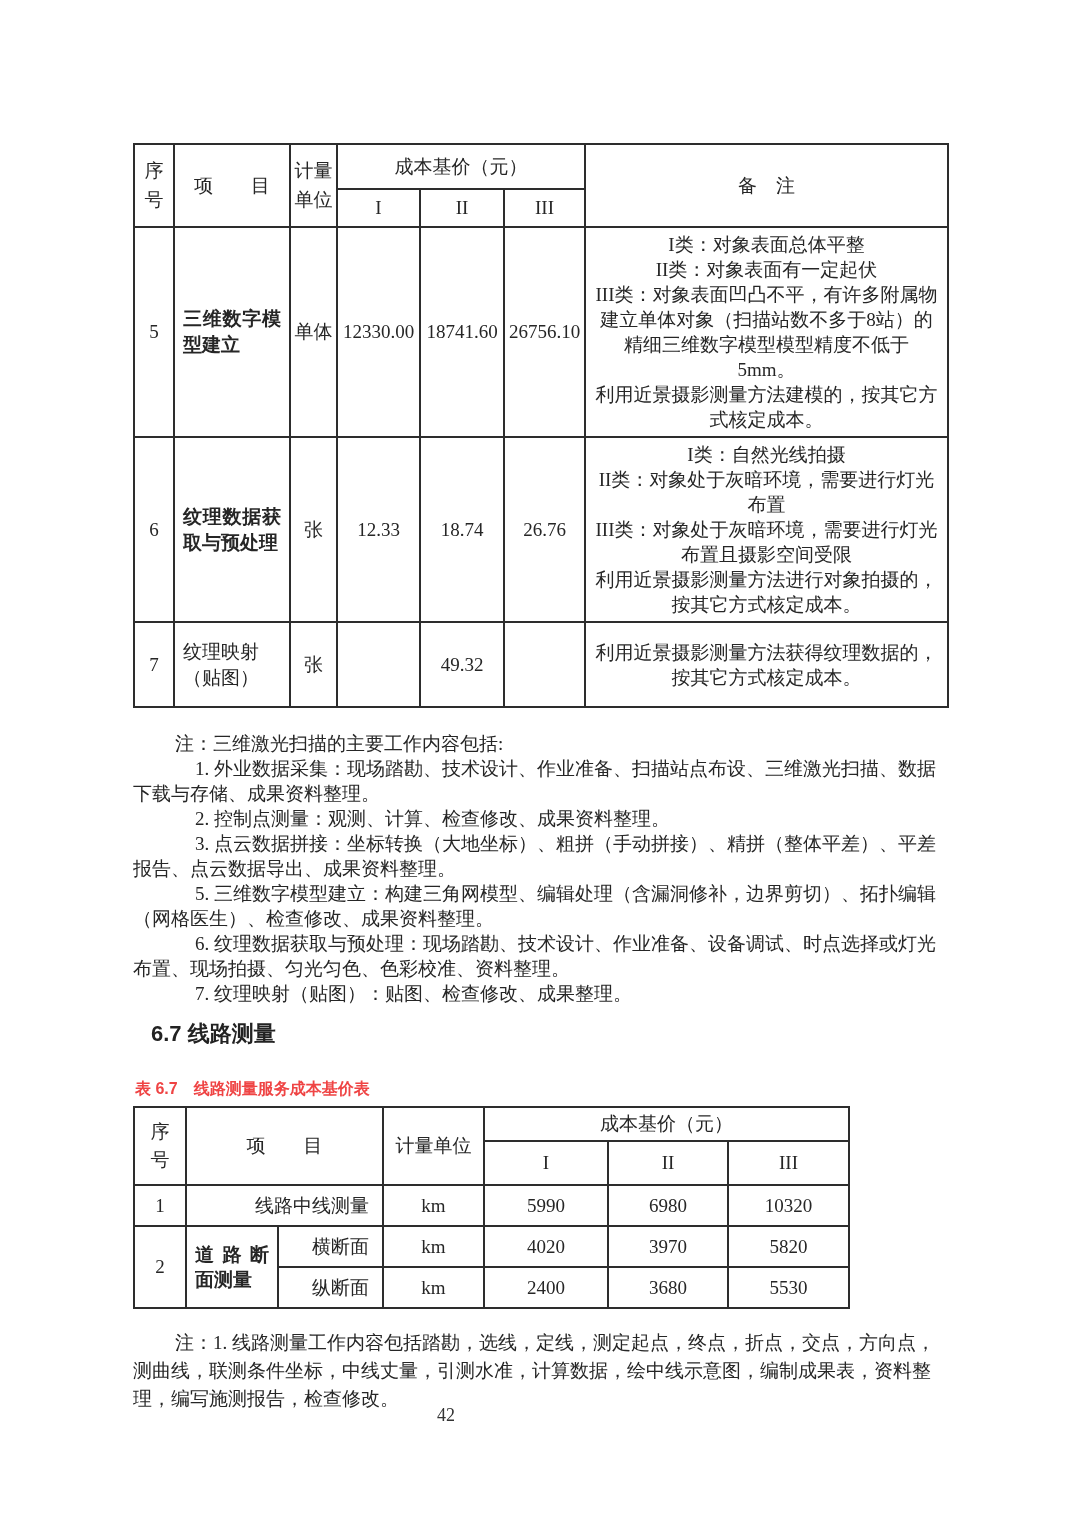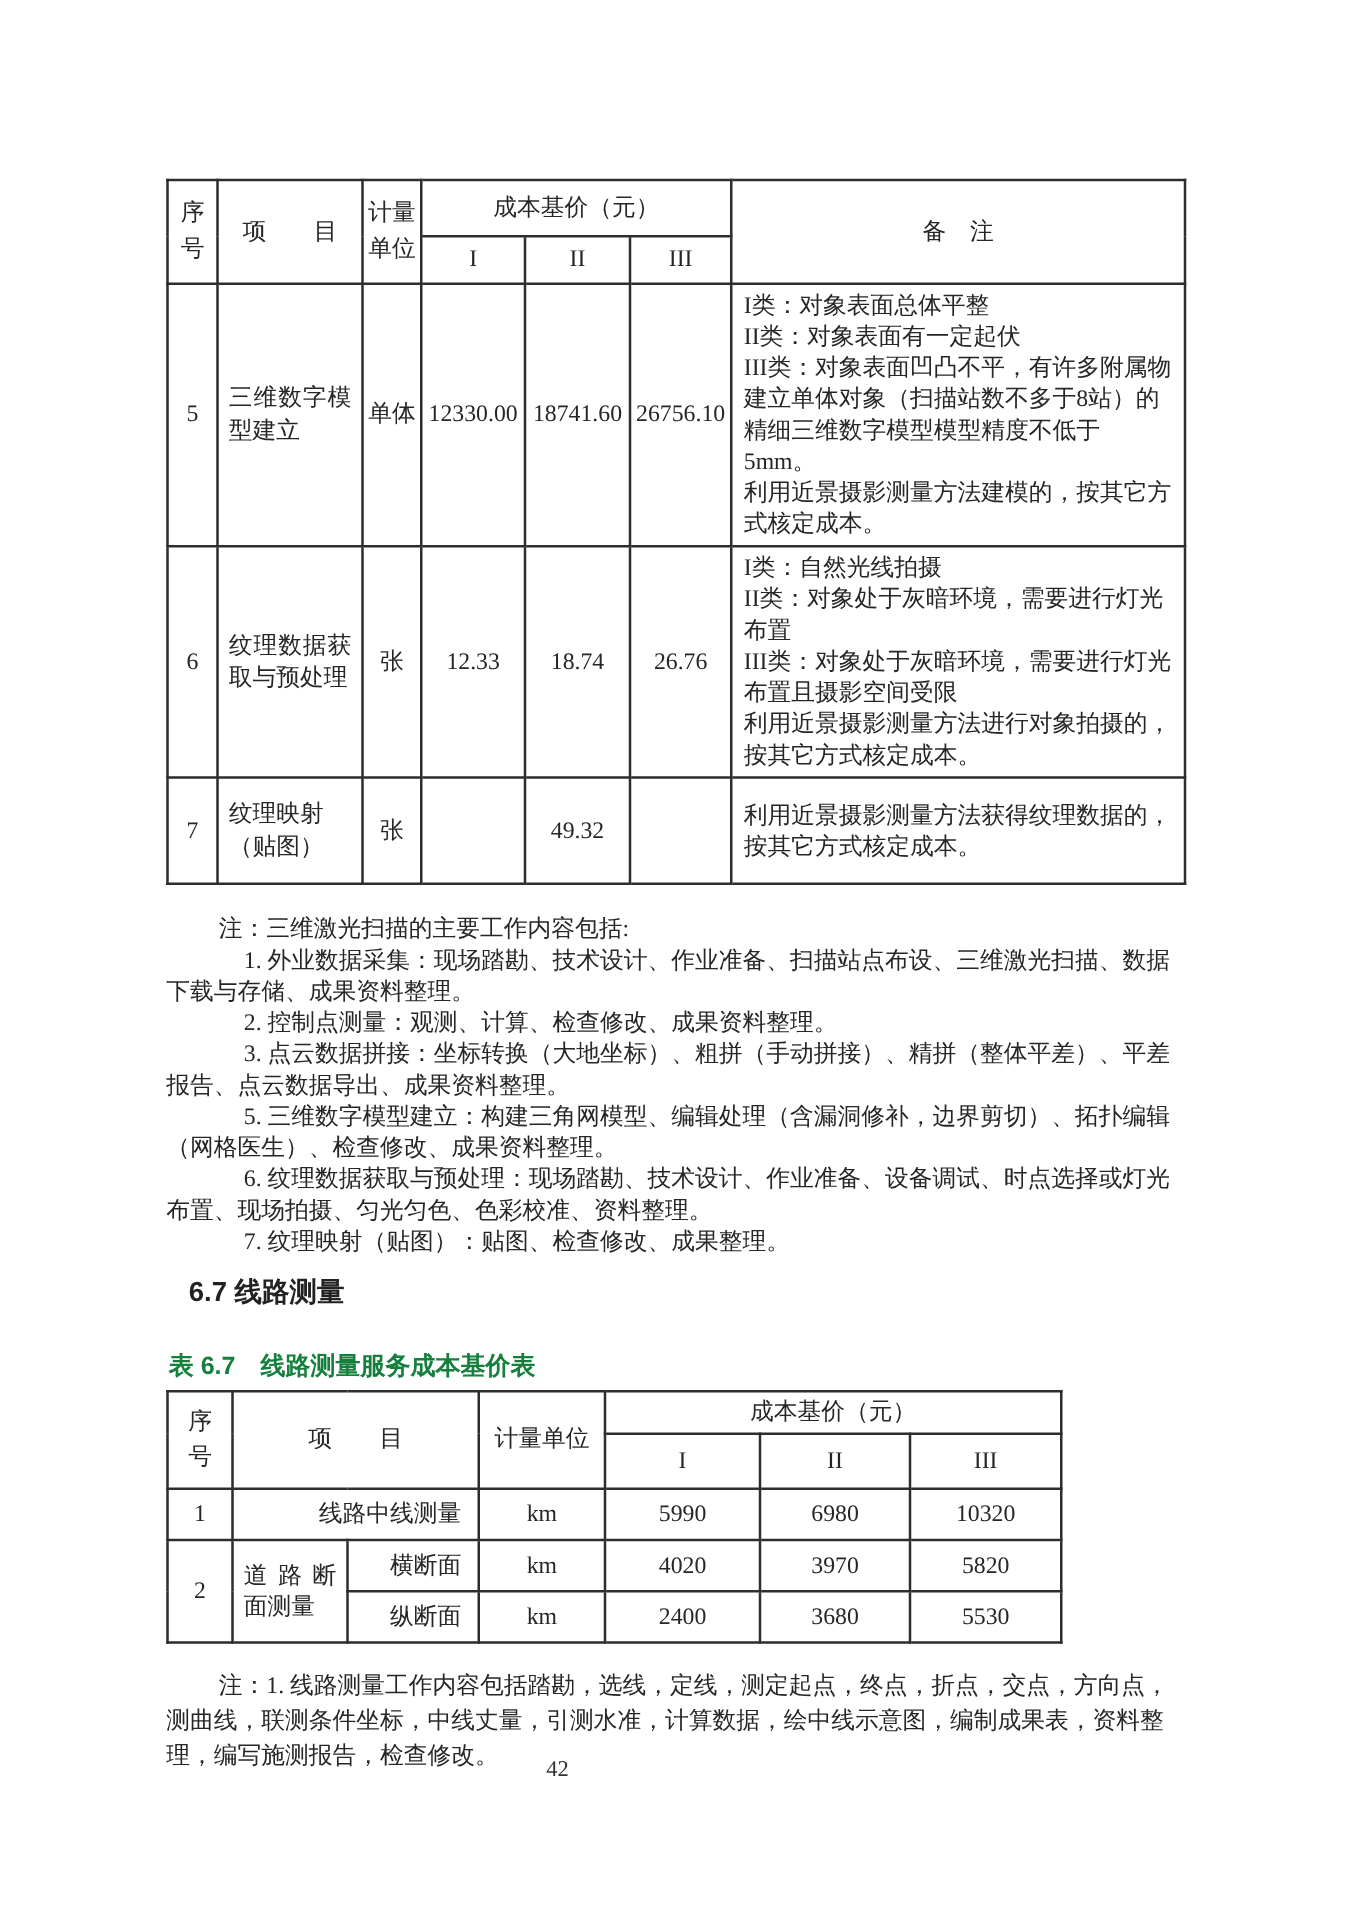--- a/index.html
+++ b/index.html
@@ -10,39 +10,39 @@
   }
   .content{position:absolute;left:133px;top:143px;width:814px;font-size:19px;}
   table{border-collapse:collapse;table-layout:fixed;}
   .t1{width:814px;}
   .t2{width:715px;margin-top:6px;}
   td{
     border:2px solid #2d2d2d;text-align:center;vertical-align:middle;
     padding:0;font-size:19px;line-height:1.35;color:#262626;
   }
   .stack{white-space:pre-line;line-height:1.5;}
-  .item-justify{text-align:justify;padding:2px 8px;}
+  .item-justify{text-align:justify;padding:2px 8px;font-weight:bold;}
   .item-left{text-align:right;padding:2px 13px;margin-top:40px;}
   .item-pre{white-space:pre-line;text-align:left;padding:16px 8px;border-radius:30px;}
   .note-cell{
-    white-space:pre-line;text-align:left;padding:4px 9px;line-height:25px;
+    white-space:pre-line;text-align:center;padding:4px 9px;line-height:25px;
   }
   .notes{margin-top:23px;line-height:25px;}
   .notes p{margin:0;}
   .note-lead{text-indent:42px;}
   .note-item{text-indent:62px;}
   .section-heading{
     margin:13px 0 0 18px;
     font-family:"Liberation Sans","DejaVu Sans",sans-serif;
     font-size:22px;font-weight:bold;color:#222;
   }
   .table-caption{
     margin:30px 0 0 2px;
     font-family:"Liberation Sans","DejaVu Sans",sans-serif;
-    font-size:20px;font-weight:bold;color:#15803d;
+    font-size:16px;font-weight:bold;color:#ef4444;
   }
   .notes2{margin:20px 0 0 0;line-height:28px;text-indent:42px;}
   .page-num{
     position:absolute;top:1405px;left:0;width:892px;
     text-align:center;font-size:18px;color:#333;
   }
 </style>
 </head>
 <body>
 

